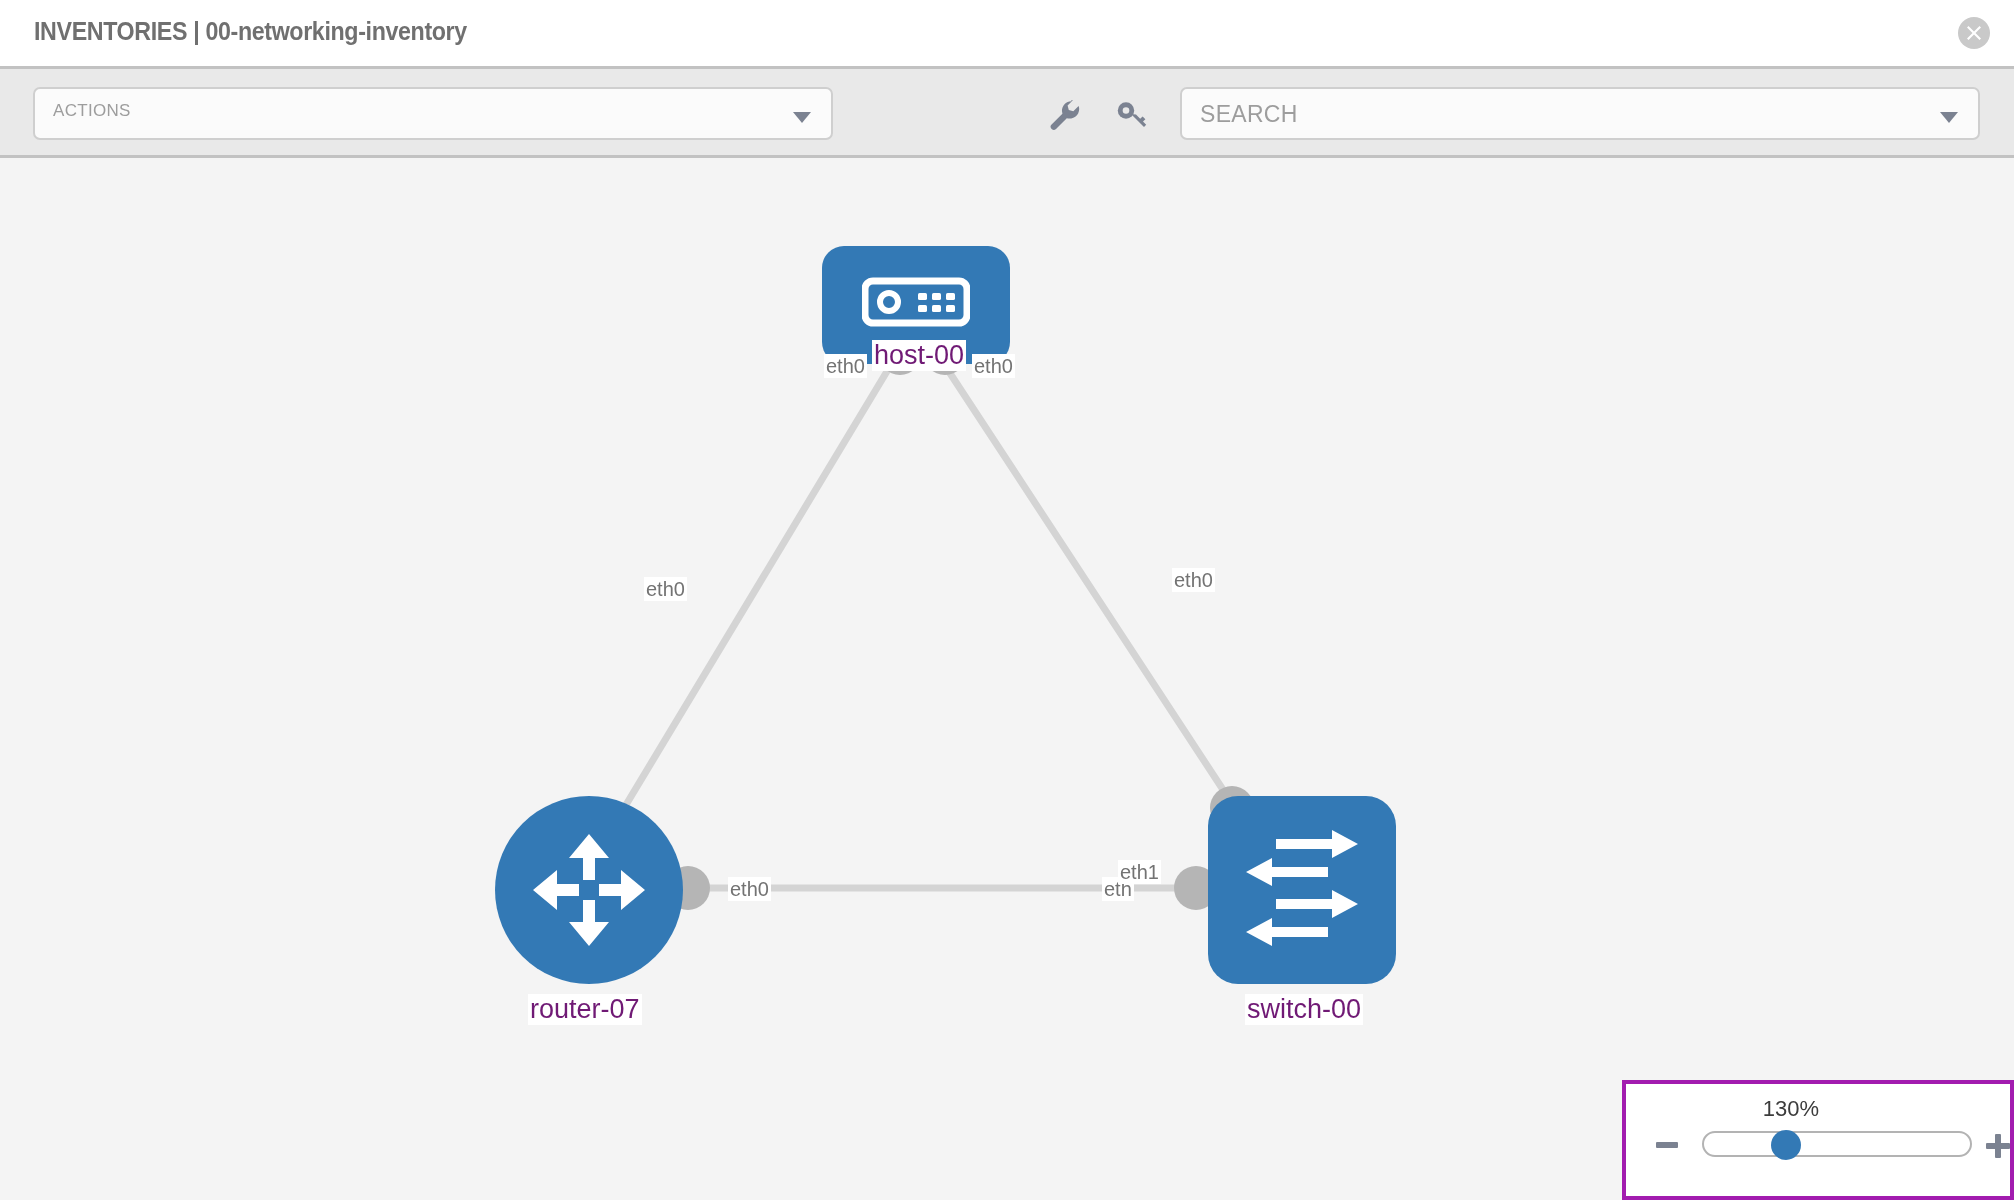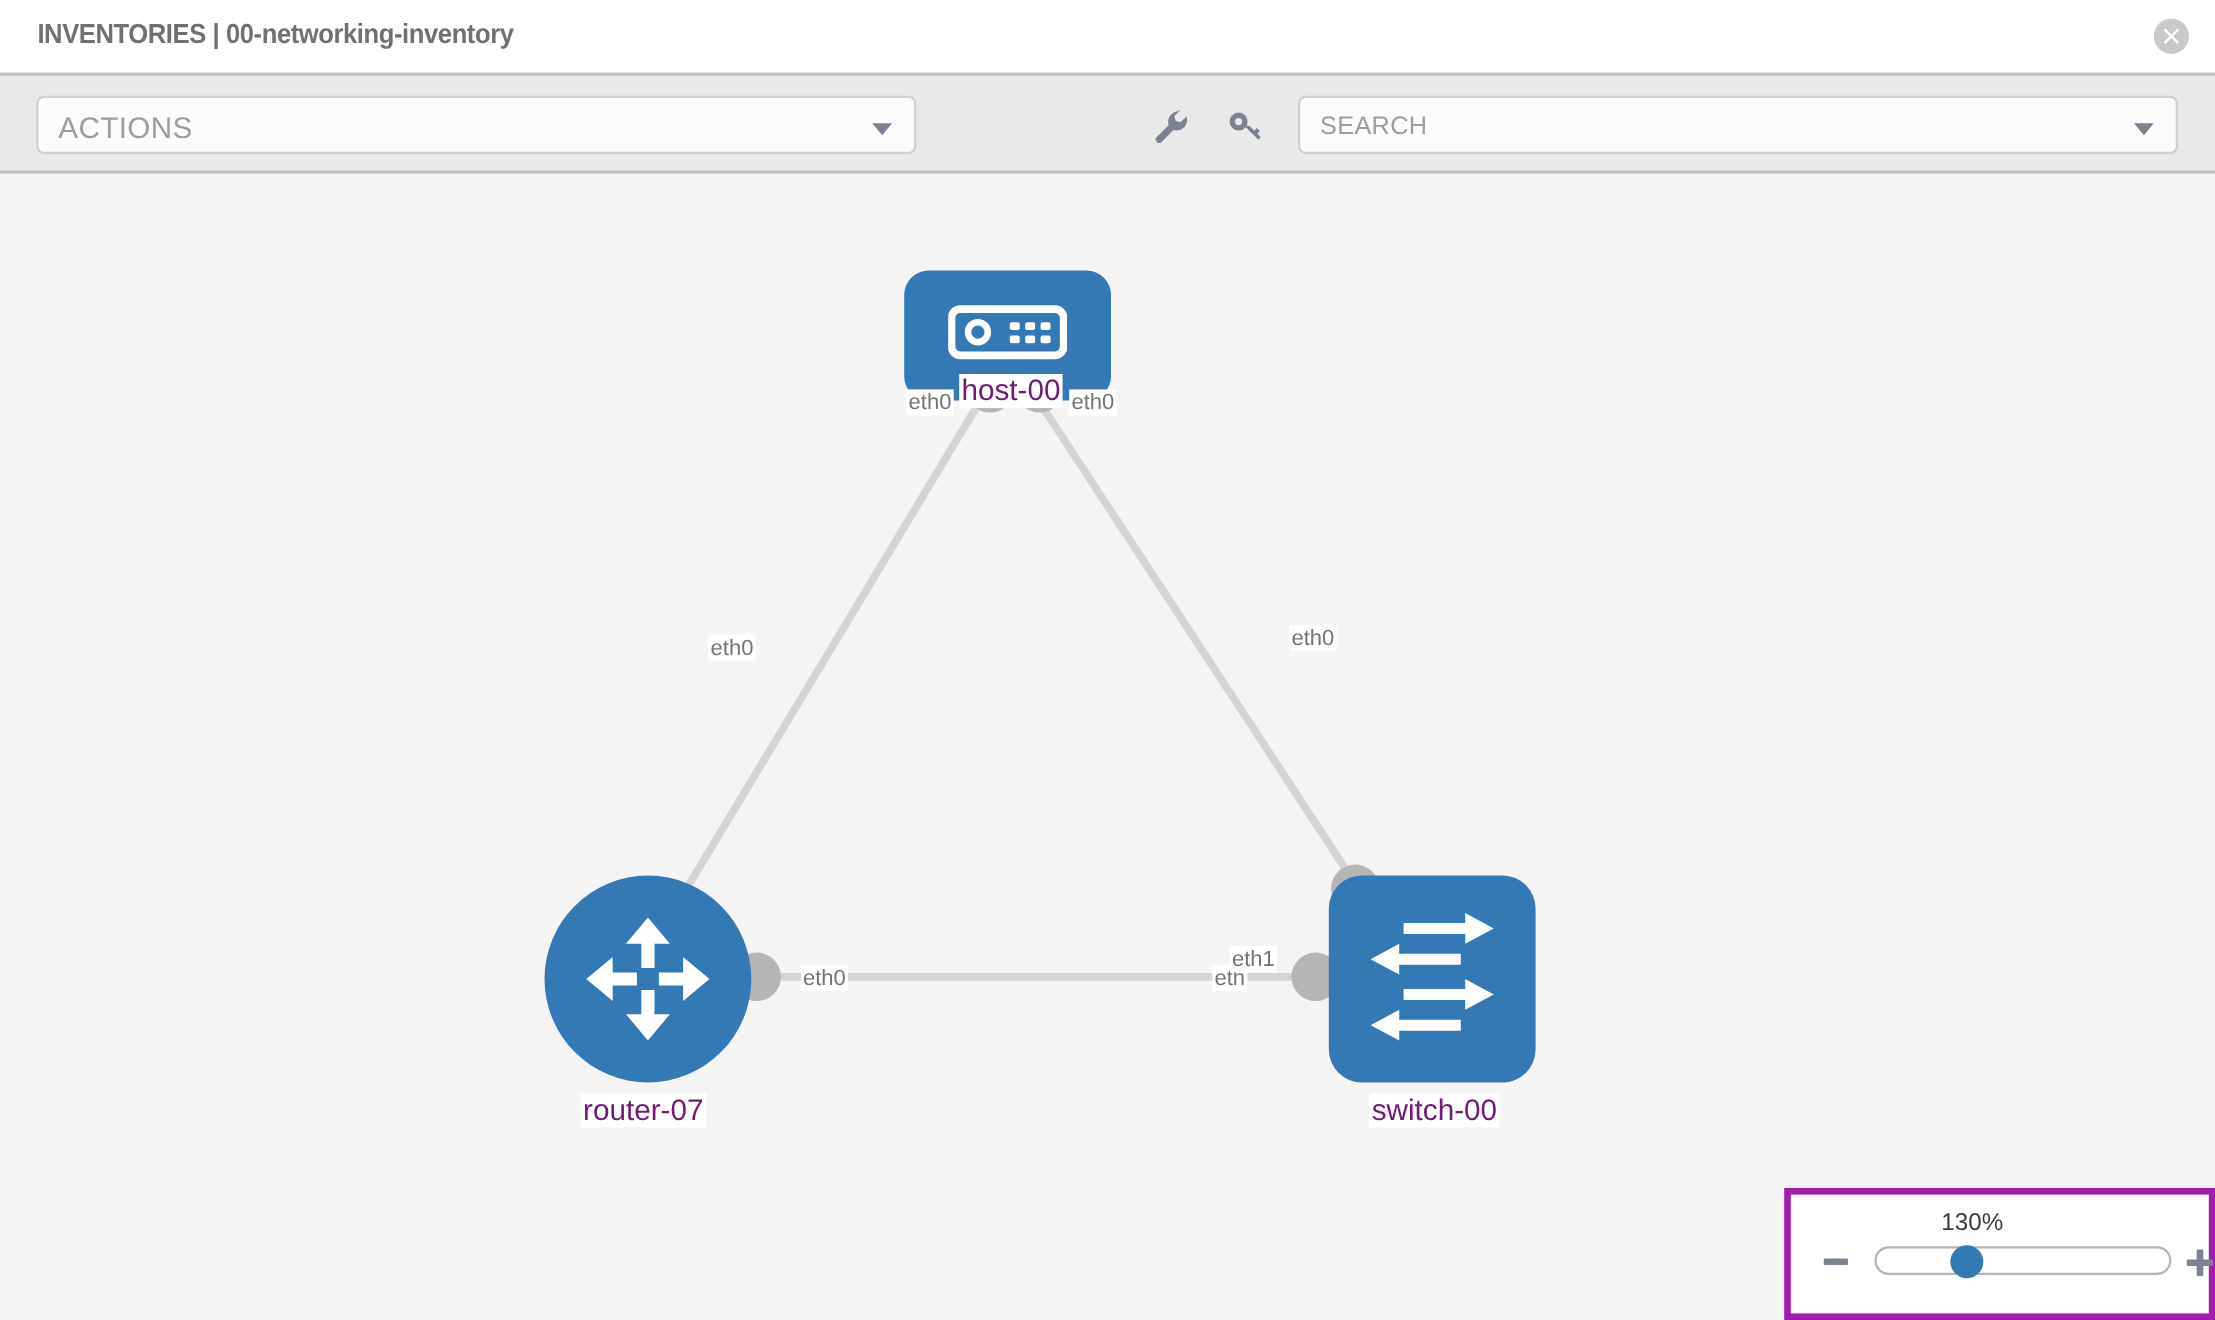--- a/index.html
+++ b/index.html
@@ -67,21 +67,21 @@
     height: 53px;
     background: #fbfbfb;
     border: 2px solid #cfcfcf;
     border-radius: 7px;
     box-sizing: border-box;
   }
   .actions-label {
     position: absolute;
     left: 18px;
     top: 12px;
-    font-size: 27px;
+    font-size: 17px;
     color: #9d9d9d;
     letter-spacing: 0.3px;
   }
   .caret {
     position: absolute;
     right: 20px;
     top: 23px;
     width: 0; height: 0;
     border-left: 9px solid transparent;
     border-right: 9px solid transparent;
@@ -164,21 +164,21 @@
   }
 
   
   .zoom-panel {
     position: absolute;
     left: 1622px;
     top: 1080px;
     width: 392px;
     height: 120px;
     background: #ffffff;
-    border: 6px solid #a21caf;
+    border: 4px solid #a21caf;
     box-sizing: border-box;
   }
   .zoom-value {
     position: absolute;
     top: 12px;
     left: 0;
     width: 330px;
     text-align: center;
     font-size: 22px;
     color: #3c3c3c;

